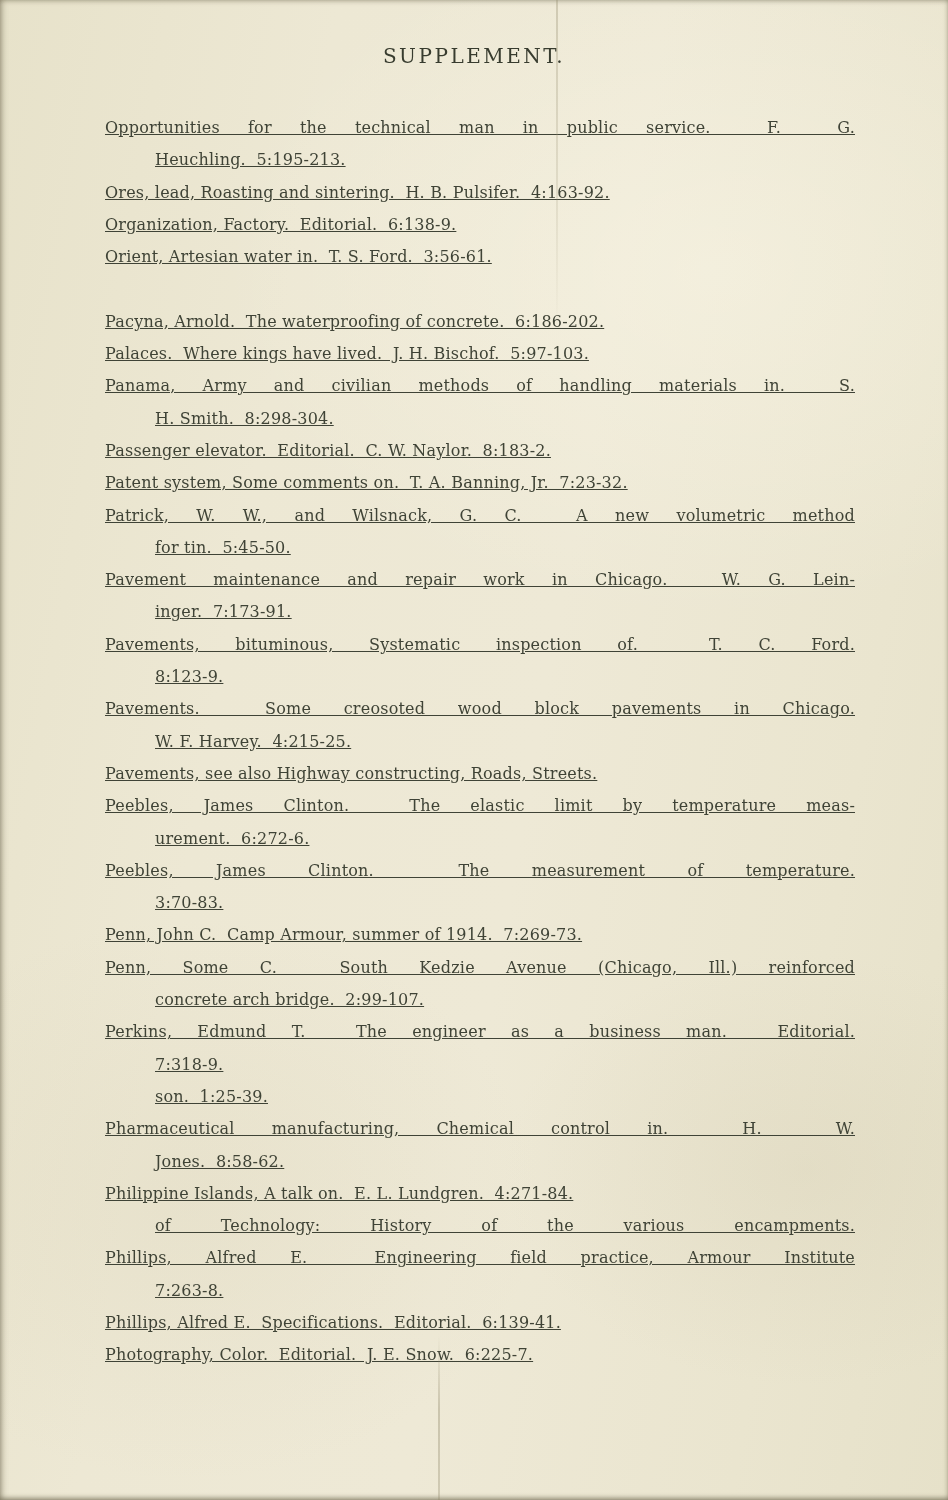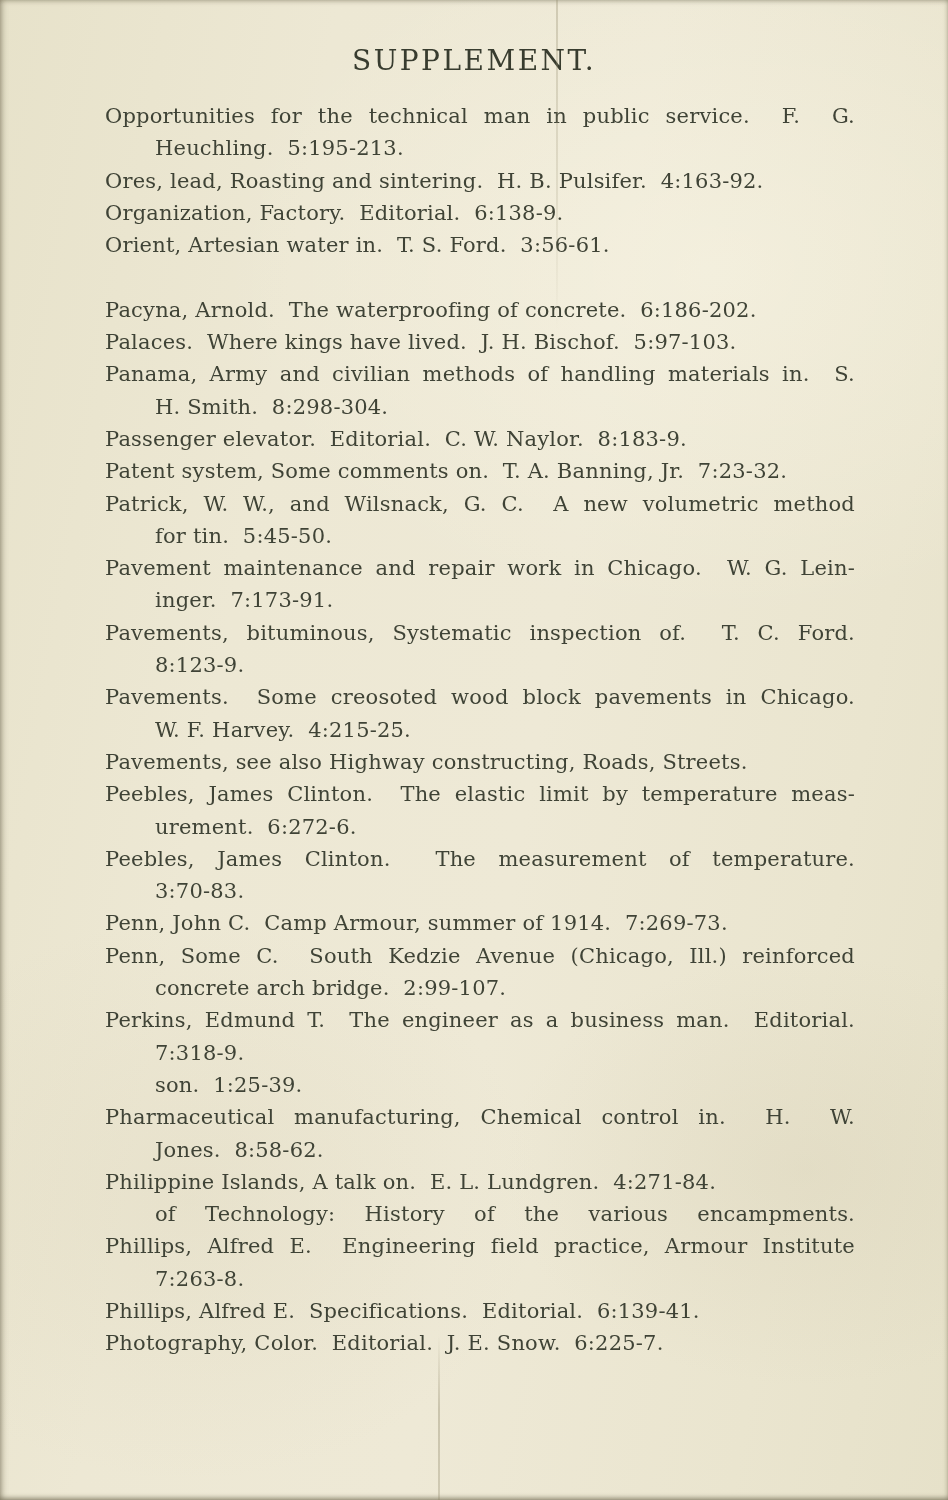--- a/index.html
+++ b/index.html
@@ -45,29 +45,30 @@
     position: absolute;
     left: 438px;
     top: 1335px;
     width: 2px;
     height: 165px;
     background: linear-gradient(to bottom, rgba(150,142,112,0), rgba(150,142,112,0.4) 45%, rgba(140,132,102,0.3));
   }
   .running-head {
     padding-top: 44px;
     text-align: center;
-    font-size: 28px;
+    font-size: 20px;
     letter-spacing: 2.5px;
     color: #383c2f;
   }
   .index-block {
-    margin: 23px 93px 0 105px;
-    font-size: 21px;
+    margin: 44px 93px 0 105px;
+    font-size: 16px;
     line-height: 32.3px;
     letter-spacing: 0.2px;
+    text-decoration: underline;
   }
   .section + .section { margin-top: 32.3px; }
   .line { white-space: pre-wrap; }
   .line.cont { padding-left: 50px; }
   .line.just { text-align: justify; text-align-last: justify; }
 </style>
 </head>
 <body>
 
 <div class="page">
@@ -97,21 +98,21 @@
           <div class="line">Pacyna, Arnold.  The waterproofing of concrete.  6:186-202.</div>
         </div>
         <div class="entry">
           <div class="line">Palaces.  Where kings have lived.  J. H. Bischof.  5:97-103.</div>
         </div>
         <div class="entry">
           <div class="line just">Panama, Army and civilian methods of handling materials in.  S.</div>
           <div class="line cont">H. Smith.  8:298-304.</div>
         </div>
         <div class="entry">
-          <div class="line">Passenger elevator.  Editorial.  C. W. Naylor.  8:183-9.</div>
+          <div class="line">Passenger elevator.  Editorial.  C. W. Naylor.  8:183-2.</div>
         </div>
         <div class="entry">
           <div class="line">Patent system, Some comments on.  T. A. Banning, Jr.  7:23-32.</div>
         </div>
         <div class="entry">
           <div class="line just">Patrick, W. W., and Wilsnack, G. C.  A new volumetric method</div>
           <div class="line cont">for tin.  5:45-50.</div>
         </div>
         <div class="entry">
           <div class="line just">Pavement maintenance and repair work in Chicago.  W. G. Lein-</div>

